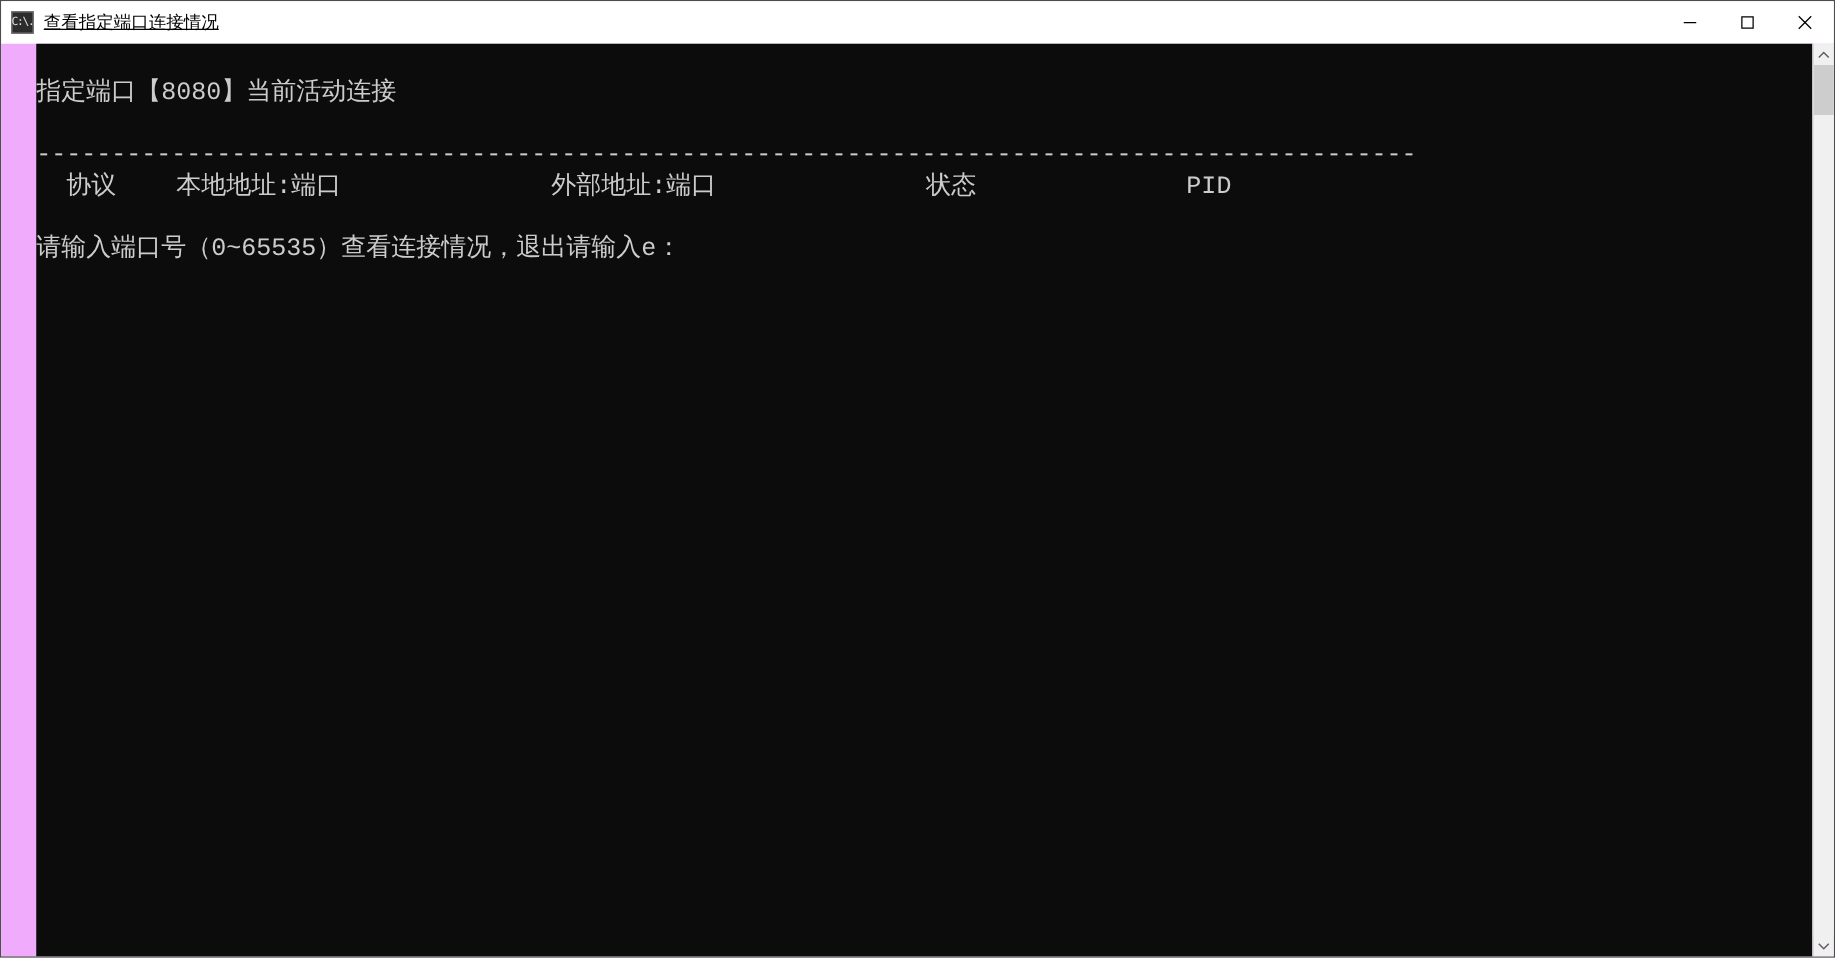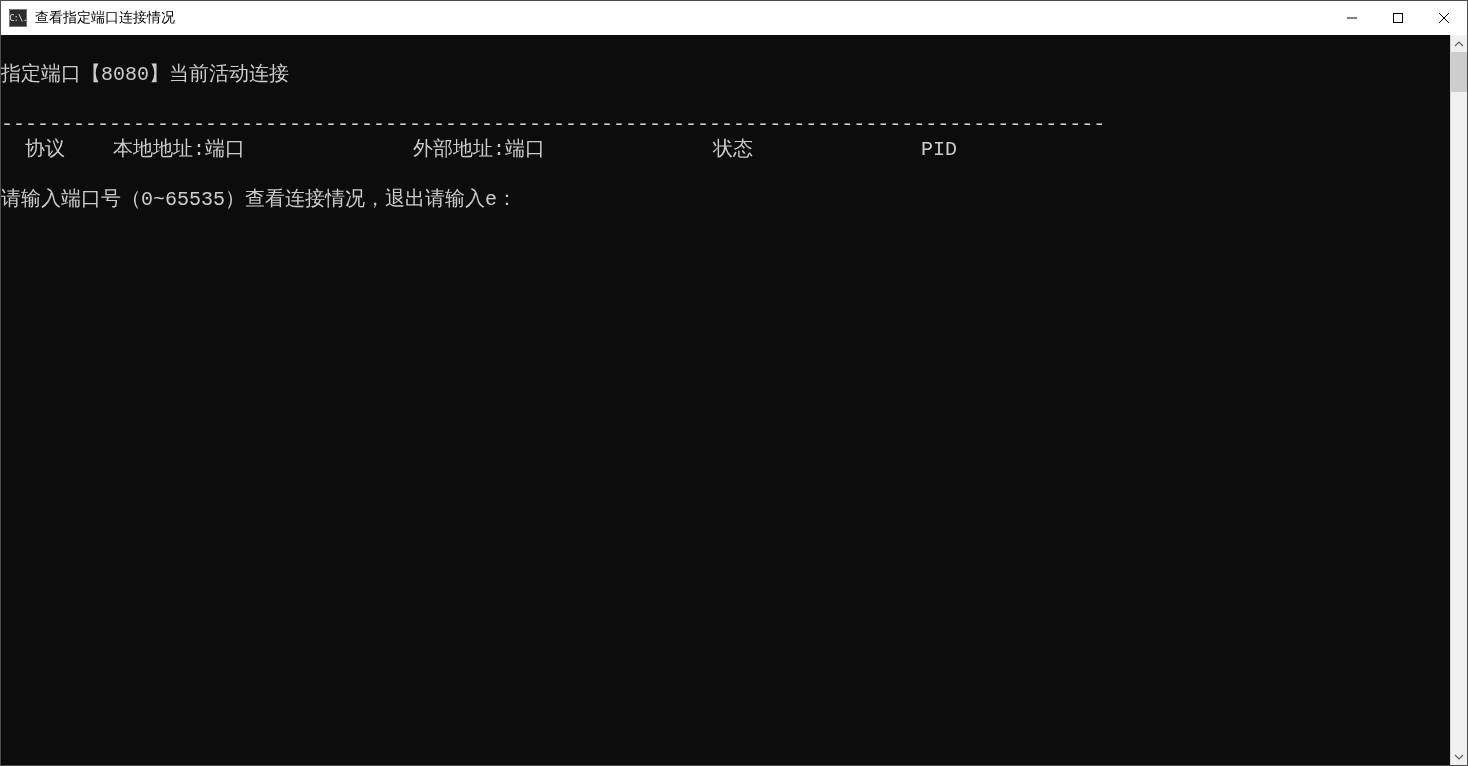--- a/index.html
+++ b/index.html
@@ -26,35 +26,36 @@
       user-select:none;
     }
     .titlebar .app-icon{
       width:18px;height:18px;margin-right:8px;
       display:flex;align-items:center;justify-content:center;
       background:#2c2c2c;border:1px solid #777;
       font-size:9px;color:#e0e0e0;
       font-family:Consolas,monospace;
       letter-spacing:-1px;
     }
-    .titlebar .title{flex:0 0 auto;}
+    .titlebar .title{flex:0 0 auto;text-decoration:underline;}
     .titlebar .spacer{flex:1 1 auto;}
     .titlebar .win-btn{
       width:46px;height:34px;
       display:flex;align-items:center;justify-content:center;
       color:#000;
     }
     .titlebar svg{width:12px;height:12px;}
     
     .client{
       flex:1 1 auto;
       display:flex;
-      background:#404040;
+      background:#f0abfc;
       min-height:0;
       position:relative;
+      padding-left:28px;
     }
     .console{
       flex:1 1 auto;
       background:#0c0c0c;
       color:#cccccc;
       font-family:"NSimSun","SimSun","Consolas","Courier New",monospace;
       font-size:20px;
       line-height:1.25;
       white-space:pre;
       overflow:hidden;

